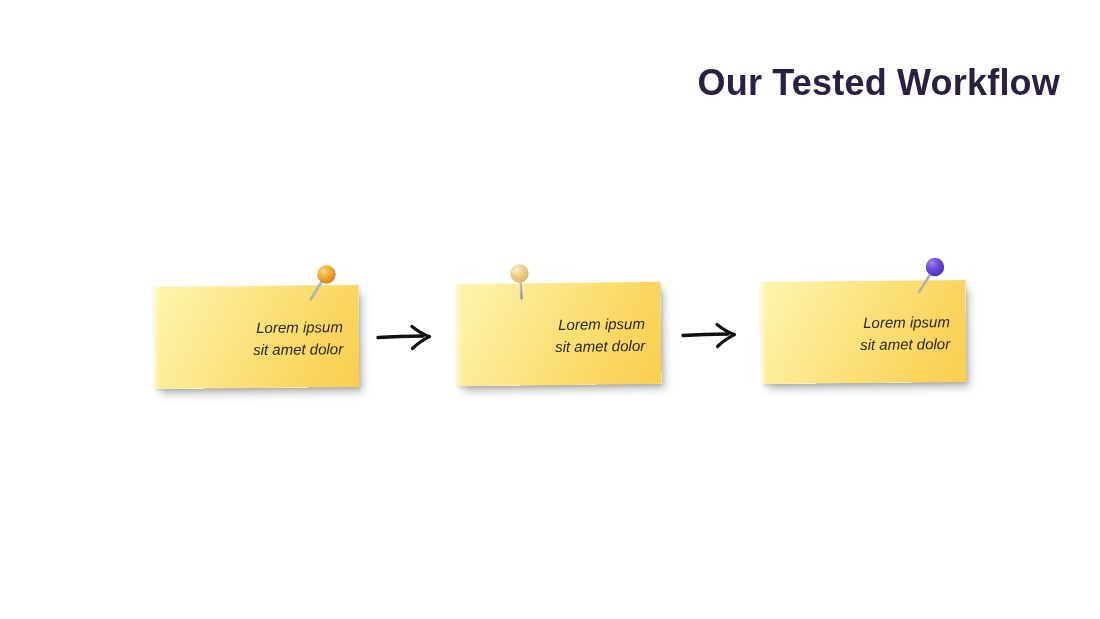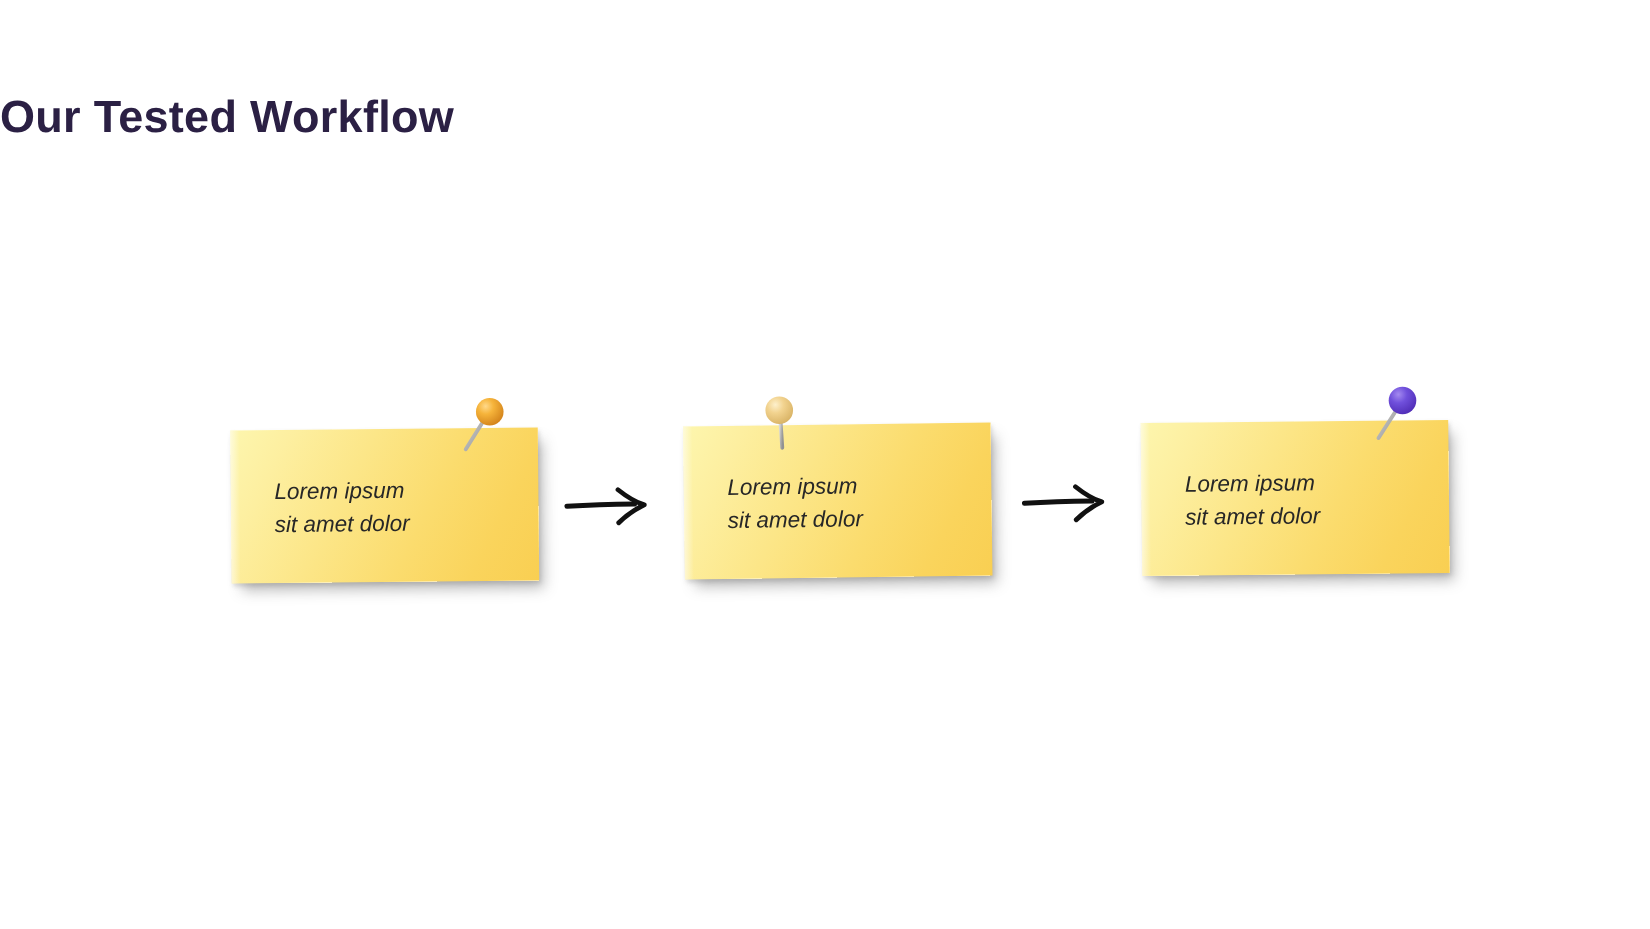--- a/index.html
+++ b/index.html
@@ -20,35 +20,36 @@
     height: 619px;
     background: #ffffff;
   }
 
   
   .title {
     position: absolute;
     left: 0;
     top: 62px;
     width: 1060px;
-    text-align: left;
-    font-size: 30px;
+    text-align: right;
+    font-size: 36px;
     font-weight: bold;
     letter-spacing: 0.2px;
     color: #2b2044;
     font-family: "Liberation Sans", sans-serif;
   }
 
   
   .flow {
     position: absolute;
     left: 0;
     top: 0;
     width: 1100px;
     height: 619px;
+    text-align: right;
   }
 
   
   .note-wrap {
     position: absolute;
     width: 205px;
     height: 102px;
   }
   .note-wrap.n1 { left: 154px; top: 286px; transform: rotate(-0.55deg); }
   .note-wrap.n2 { left: 456px; top: 283px; transform: rotate(-0.75deg); }

